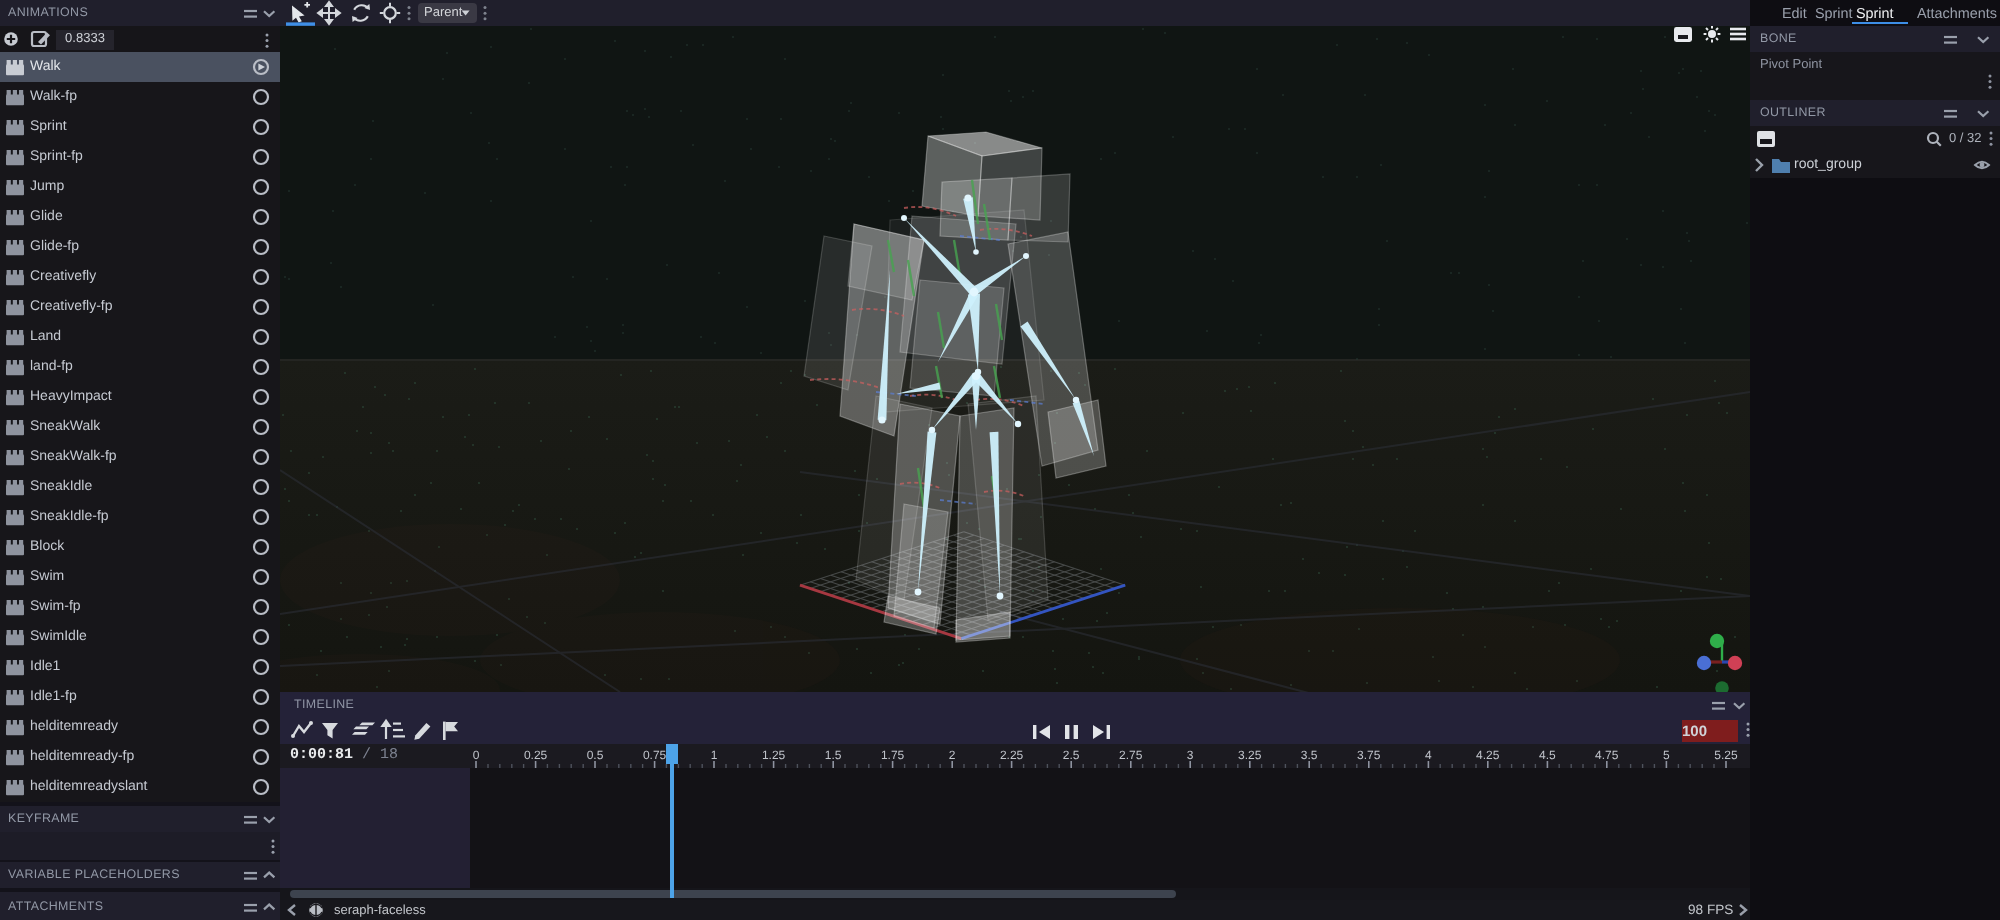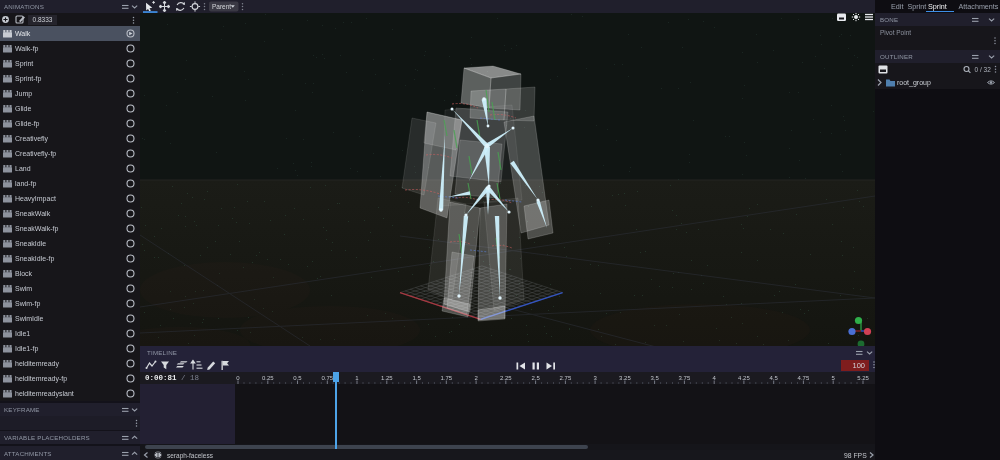--- a/index.html
+++ b/index.html
@@ -1032,21 +1032,21 @@
     </g>
     <g stroke="#9aa0ac" stroke-width="1.1">
       <line x1="716" y1="5.5" x2="722.5" y2="5.5"></line>
       <line x1="716" y1="8.3" x2="722.5" y2="8.3"></line>
     </g>
     <path d="M 727 5.6 L 729.6 8.0 L 732.2 5.6" fill="none" stroke="#9aa0ac" stroke-width="1.1"></path>
     <circle cx="734" cy="16.0" r="0.75" fill="#9aa0ac"></circle>
     <circle cx="734" cy="18.8" r="0.75" fill="#9aa0ac"></circle>
     <circle cx="734" cy="21.6" r="0.75" fill="#9aa0ac"></circle>
   </svg>
-<div class="abs" style="left:841px;top:359.5px;width:28px;height:11px;background:#7f1d1d;color:#d0d3d8;font-size:7.5px;line-height:11px;text-align:right;padding-right:4px;">100</div>
+<div class="abs" style="left:841px;top:359.5px;width:28px;height:11px;background:#7f1d1d;color:#d0d3d8;font-size:7.5px;line-height:11px;text-align:left;padding-right:4px;font-weight:bold;">100</div>
 <div class="abs" style="left:140px;top:372px;width:735px;height:12px;background:#1b1a20;"></div>
 <div class="abs" style="left:145px;top:373.5px;font-family:'Liberation Mono',monospace;font-size:7.5px;color:#e8eaec;font-weight:bold;">0:00:81&nbsp;<span style="color:#7d8290;font-weight:normal;">/ 18</span></div>
 <svg style="left:140px;top:372px;" width="735" height="12" viewBox="0 0 735 12">
     <line x1="98.0" y1="8.5" x2="98.0" y2="12" stroke="#8e93a0" stroke-width="0.8"></line>
     <line x1="104.0" y1="10" x2="104.0" y2="12" stroke="#4e525c" stroke-width="0.7"></line>
     <line x1="109.9" y1="10" x2="109.9" y2="12" stroke="#4e525c" stroke-width="0.7"></line>
     <line x1="115.9" y1="10" x2="115.9" y2="12" stroke="#4e525c" stroke-width="0.7"></line>
     <line x1="121.8" y1="10" x2="121.8" y2="12" stroke="#4e525c" stroke-width="0.7"></line>
     <line x1="127.8" y1="8.5" x2="127.8" y2="12" stroke="#8e93a0" stroke-width="0.8"></line>
     <line x1="133.7" y1="10" x2="133.7" y2="12" stroke="#4e525c" stroke-width="0.7"></line>

